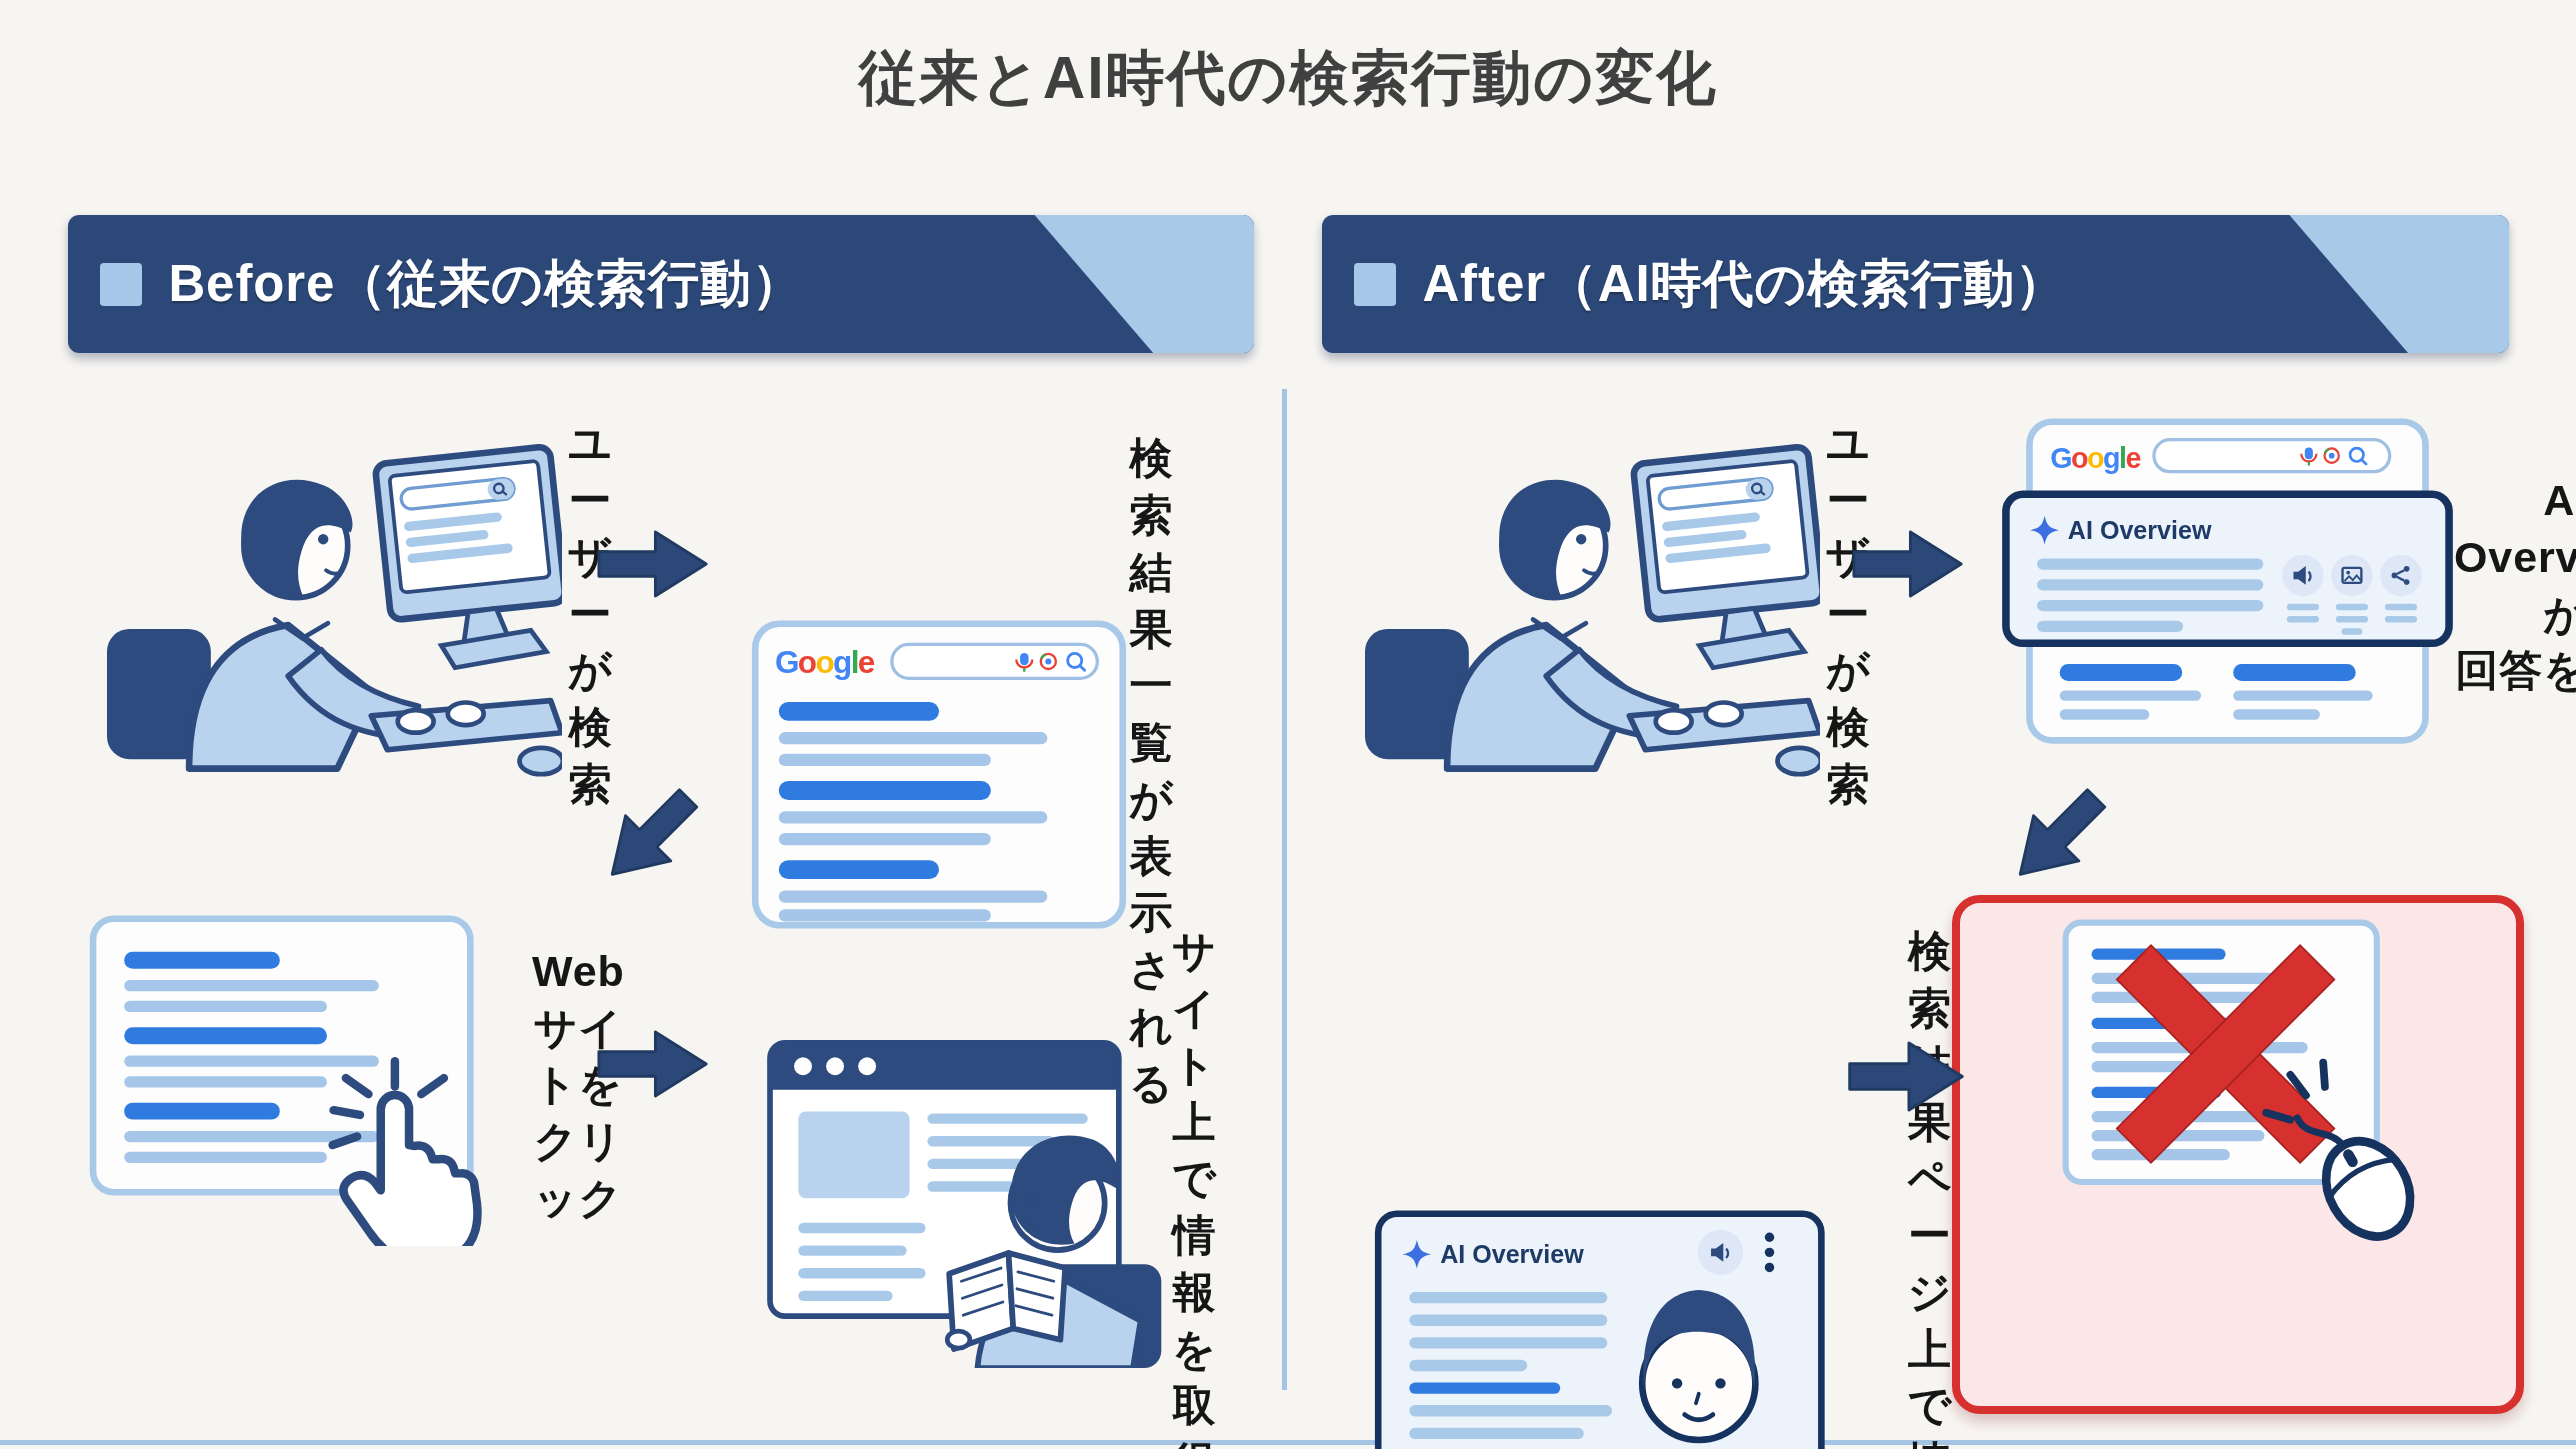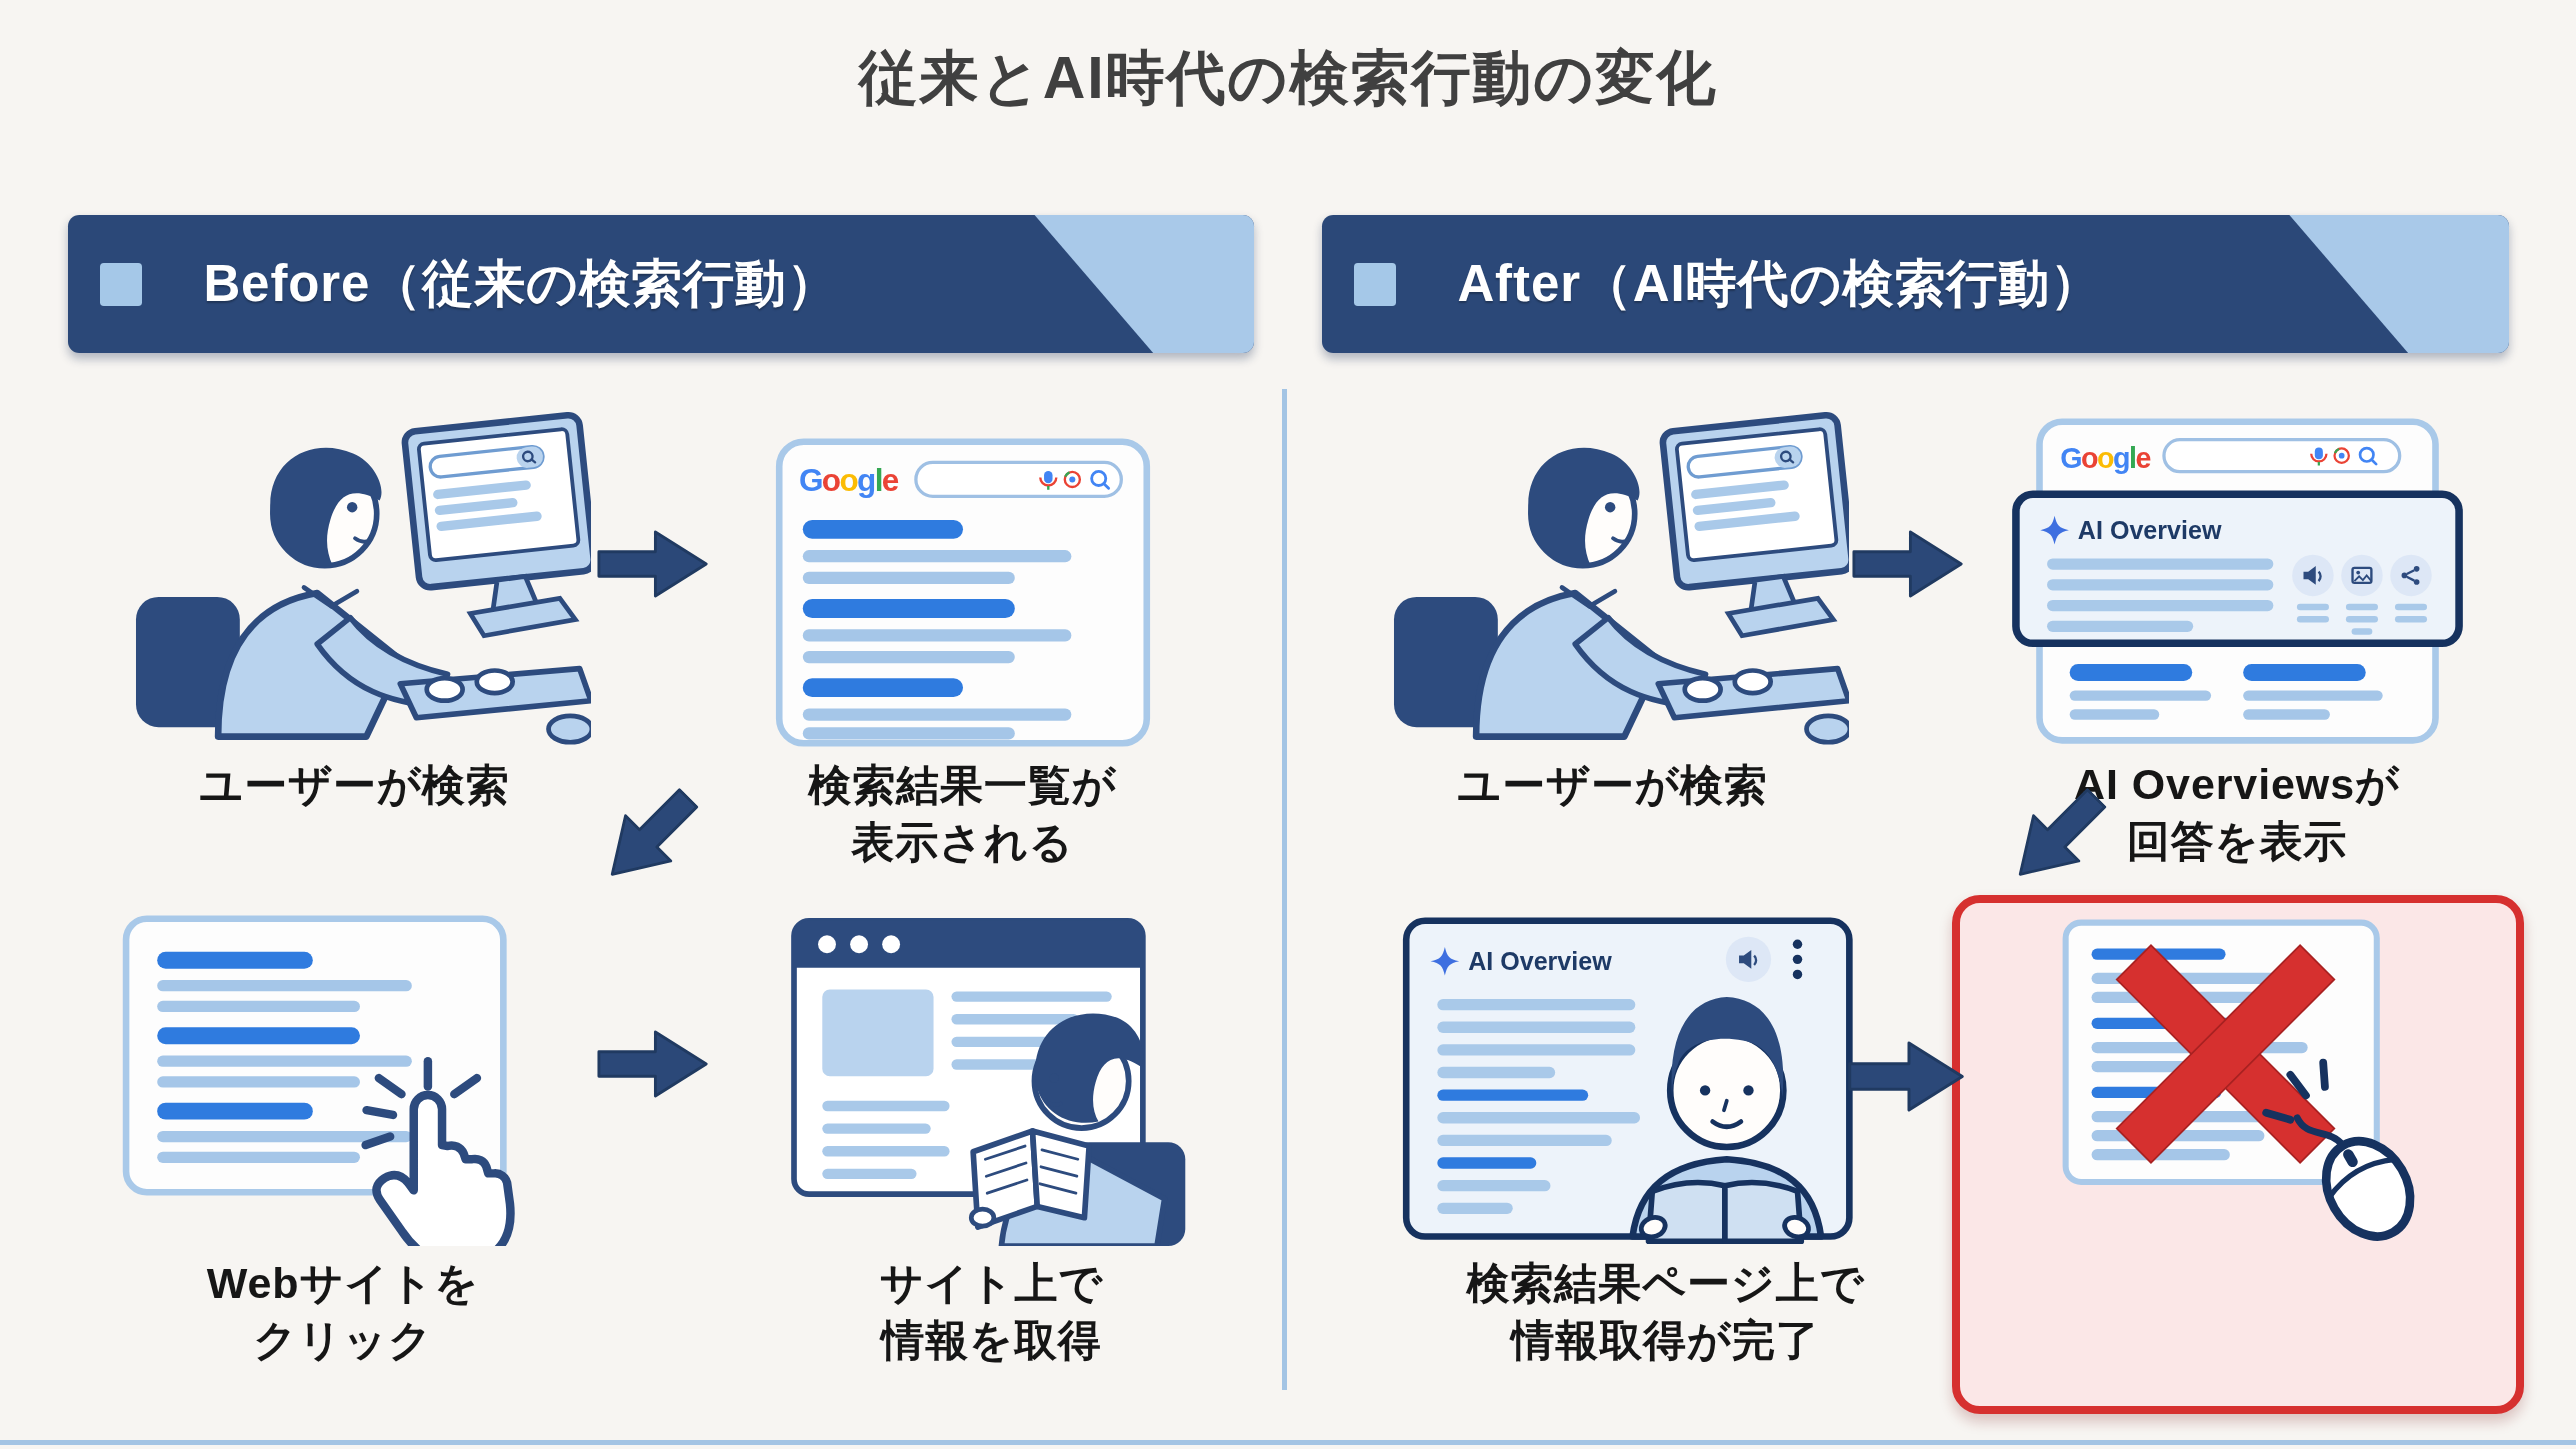--- a/index.html
+++ b/index.html
@@ -9,36 +9,35 @@
     font-family:"Liberation Sans","DejaVu Sans",sans-serif;
   }
   .title{
     position:absolute;top:24.5px;left:0;right:0;margin:14px;
     text-align:center;font-size:59px;font-weight:900;color:#404040;letter-spacing:1.9px;
   }
   .panel-header{
     position:absolute;top:215px;height:138px;display:flex;align-items:center;
     background:#2b4878;border-radius:11.3px;overflow:hidden;
     box-shadow:0 5.7px 9.4px rgba(20,40,80,.30);
-    gap:35px;
   }
   .panel-header .diag{
     position:absolute;inset:0;background:#a9c9e9;
     clip-path:polygon(81.5% 0,100% 0,100% 100%,91.5% 100%);
   }
   .panel-header .bullet{
     width:42px;height:43px;background:#a5c8e8;border-radius:3.8px;margin-left:32px;flex:0 0 auto;position:relative;z-index:1;
   }
   .panel-header .hlabel{
     color:#ffffff;font-size:51px;font-weight:800;margin-left:26.4px;letter-spacing:0.9px;position:relative;z-index:1;
     text-shadow:0 1.9px 1.9px rgba(0,0,0,.28);white-space:nowrap;
   }
   .divider{position:absolute;left:1282px;top:389px;width:4.7px;height:1001px;background:#a3c4e4;}
   .bottom-rule{position:absolute;left:0;top:1440px;width:2576px;height:4.7px;background:#a3c4e4;}
-  .cell{position:absolute;display:flex;flex-direction:column;align-items:center;}
+  .cell{position:absolute;display:flex;align-items:center;}
   .ill{display:flex;align-items:flex-end;justify-content:center;}
   .caption{
     white-space:pre-line;text-align:center;font-size:43px;font-weight:800;
     color:#161616;line-height:1.32;margin-top:9.4px;letter-spacing:0.9px;
   }
   .arrow{position:absolute;}
   .arrow.diag{transform:rotate(135deg);}
   .red-box{
     position:absolute;left:1952px;top:895px;width:572px;height:519px;
     background:#fbe7e7;border:8.5px solid #d6302f;border-radius:28px;

